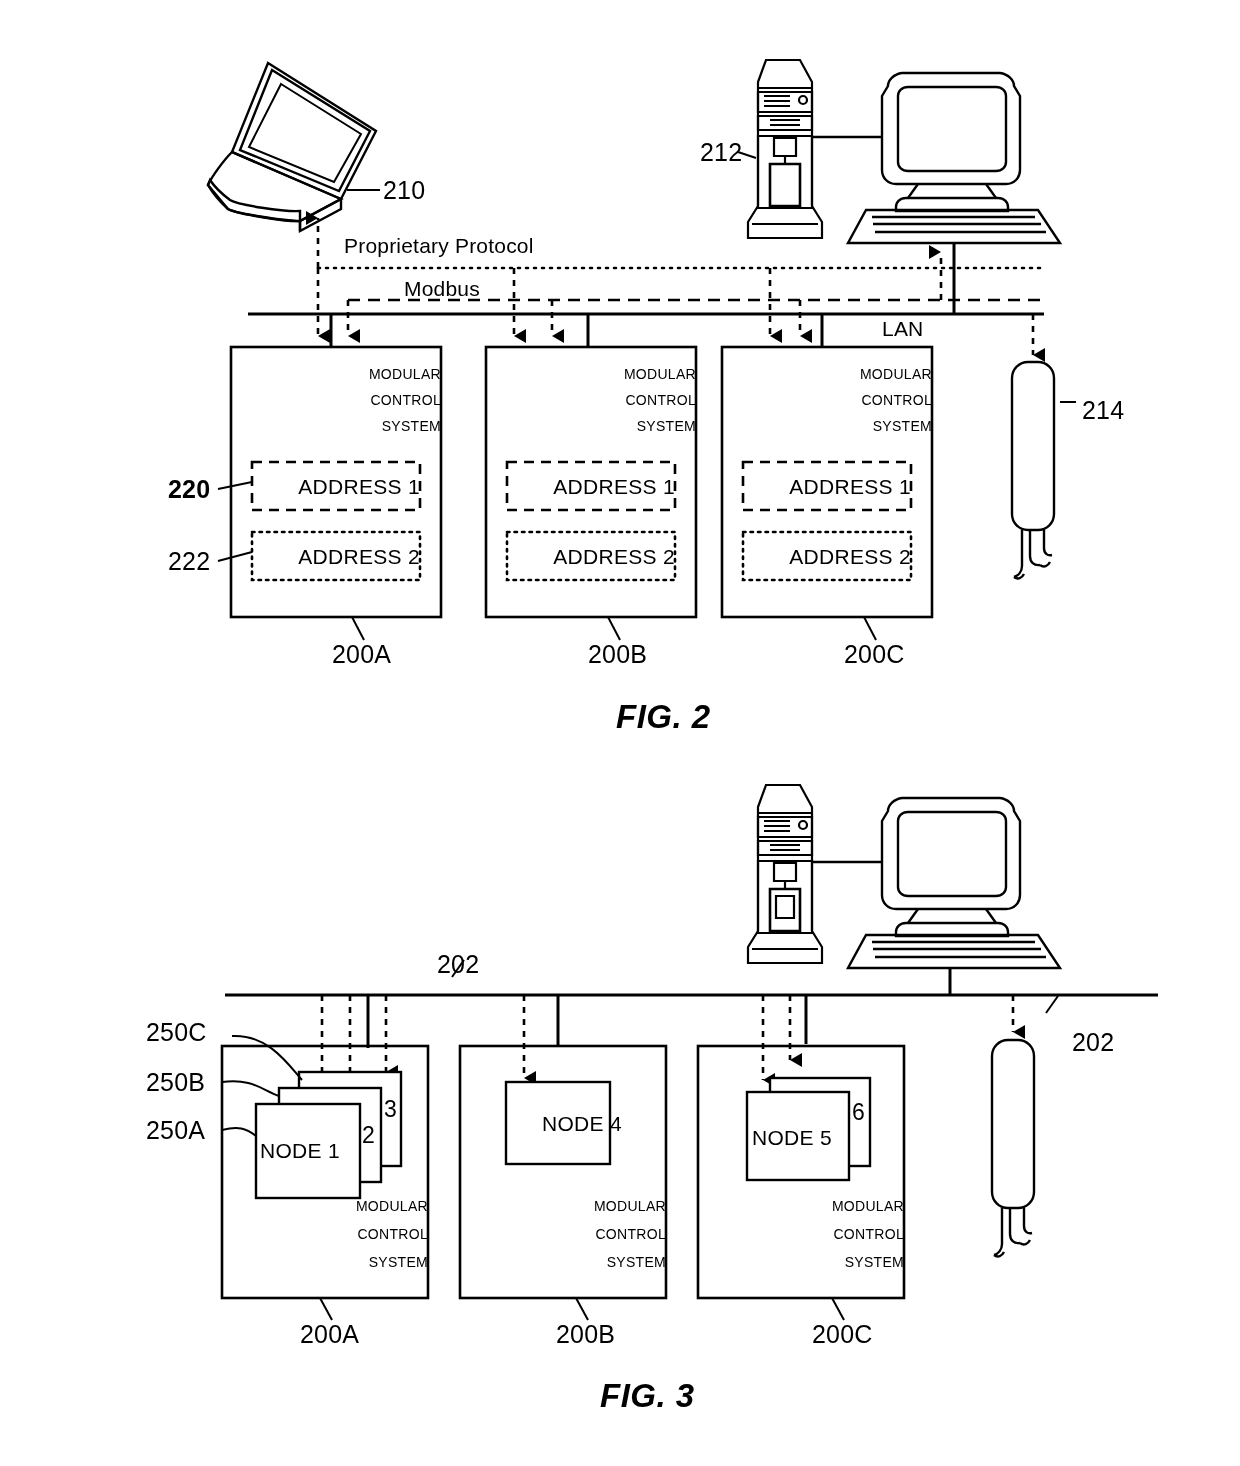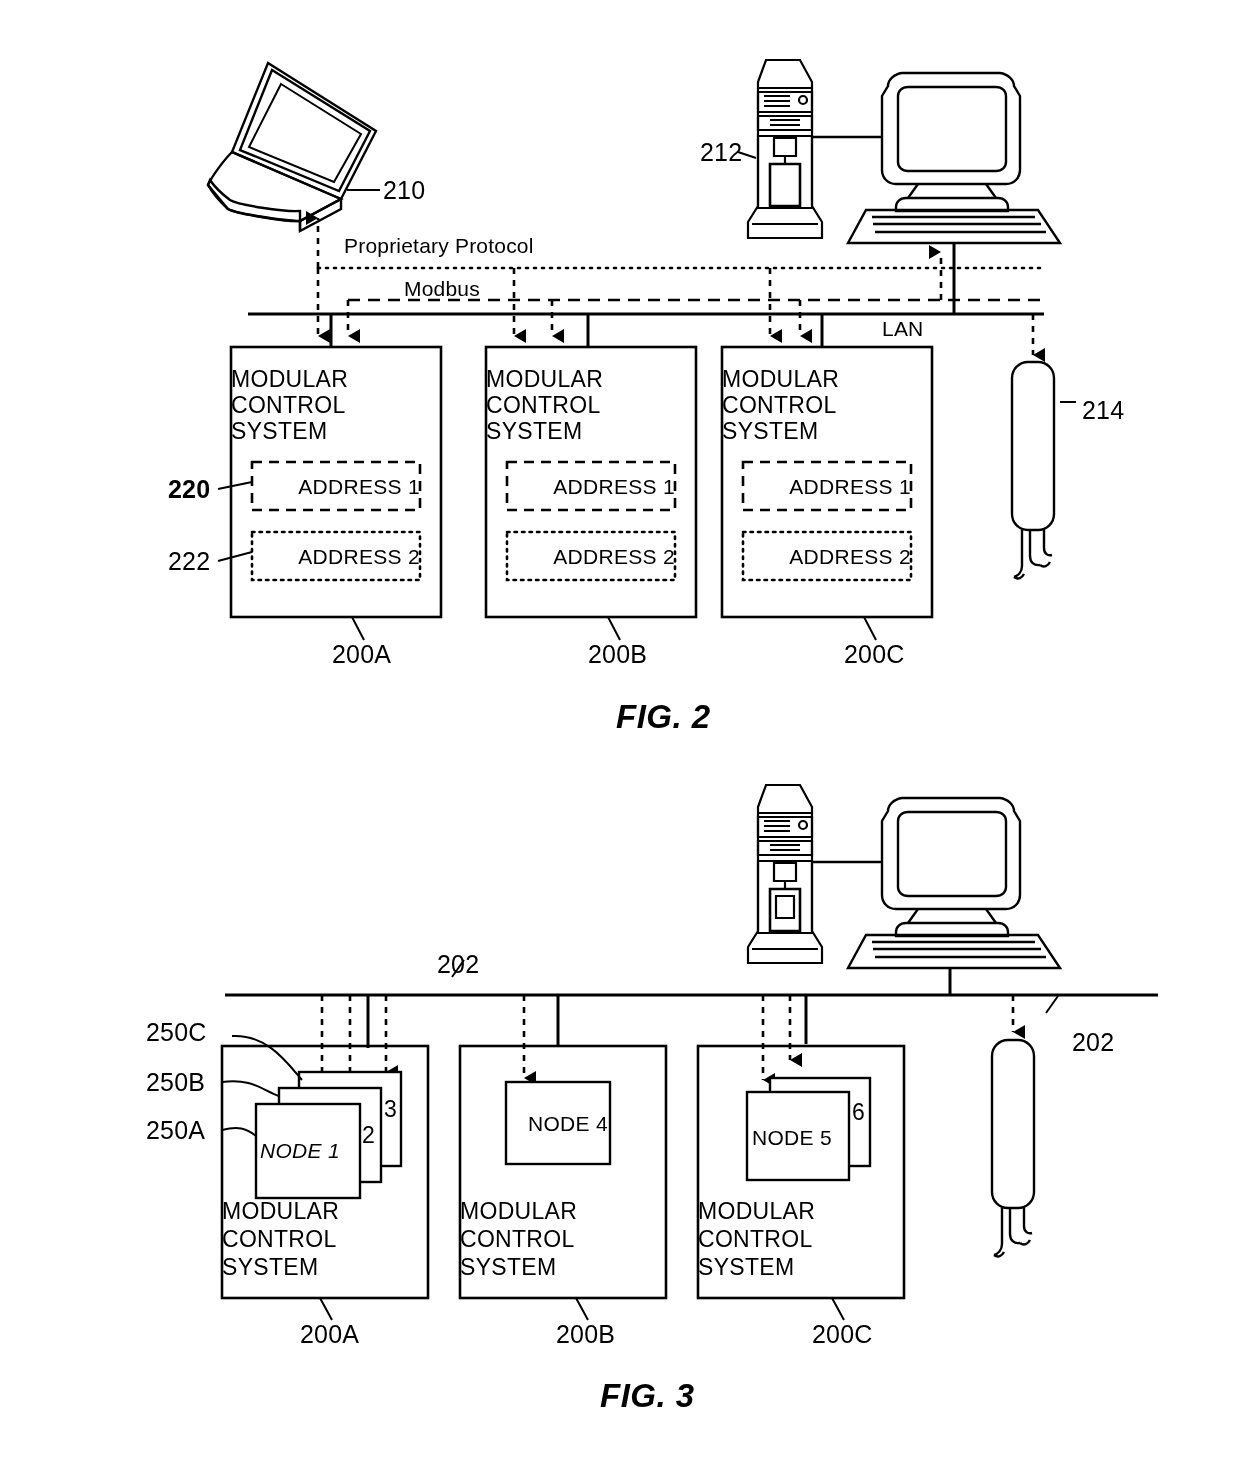--- a/index.html
+++ b/index.html
@@ -33,22 +33,22 @@
     line-height: 1.18;
     font-family: "Liberation Sans", sans-serif;
     color: #000;
   }
   .ref {
     font-size: 25px;
     letter-spacing: 0.2px;
     text-align: right;
   }
   .boxlabel {
-    font-size: 23px;
-    text-align: left;
+    font-size: 14px;
+    text-align: right;
     letter-spacing: 0.3px;
   }
   .addrlabel {
     font-size: 21px;
     text-align: right;
     letter-spacing: 0.3px;
   }
   .nodelabel {
     font-size: 21px;
     text-align: center;
@@ -310,25 +310,25 @@
 
   <div class="txt figcap" style="left:616px; top:698px;">FIG. 2</div>
 
   <div class="txt ref" style="left:437px; top:950px;">202</div>
   <div class="txt ref" style="left:1072px; top:1028px;">202</div>
 
   <div class="txt ref" style="left:146px; top:1018px;">250C</div>
   <div class="txt ref" style="left:146px; top:1068px;">250B</div>
   <div class="txt ref" style="left:146px; top:1116px;">250A</div>
 
-  <div class="txt nodelabel" style="left:256px; top:1139px; width:88px;font-style:italic;">NODE 1</div>
+  <div class="txt nodelabel" style="left:256px; top:1139px; width:88px;">NODE 1</div>
   <div class="txt stacknum" style="left:362px; top:1122px;">2</div>
   <div class="txt stacknum" style="left:384px; top:1096px;">3</div>
 
-  <div class="txt nodelabel" style="left:506px; top:1112px; width:124px;">NODE 4</div>
+  <div class="txt nodelabel" style="left:520px; top:1112px; width:124px;">NODE 4</div>
 
   <div class="txt nodelabel" style="left:747px; top:1126px; width:90px;">NODE 5</div>
   <div class="txt stacknum" style="left:852px; top:1099px;">6</div>
 
   <div class="txt boxlabel" style="left:222px; top:1198px; width:206px;">MODULAR</div>
   <div class="txt boxlabel" style="left:222px; top:1226px; width:206px;">CONTROL</div>
   <div class="txt boxlabel" style="left:222px; top:1254px; width:206px;">SYSTEM</div>
 
   <div class="txt boxlabel" style="left:460px; top:1198px; width:206px;">MODULAR</div>
   <div class="txt boxlabel" style="left:460px; top:1226px; width:206px;">CONTROL</div>

